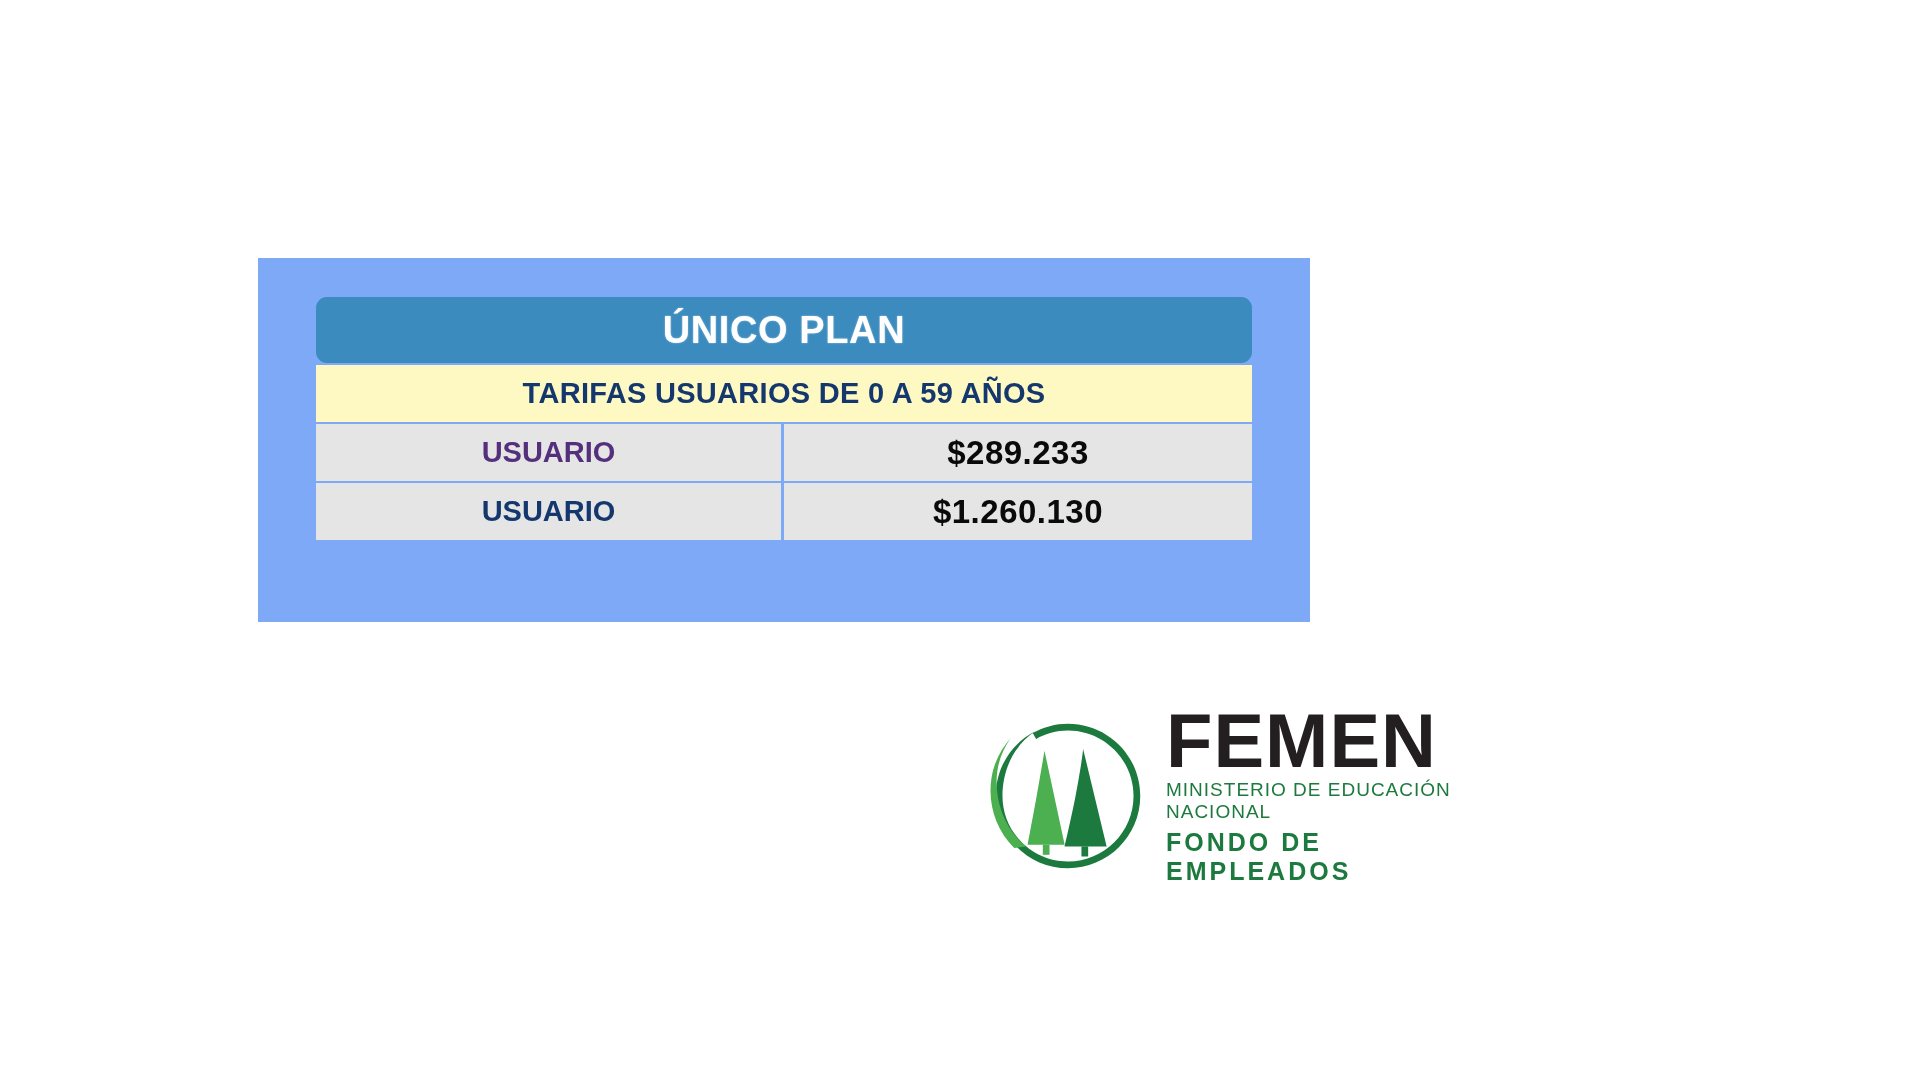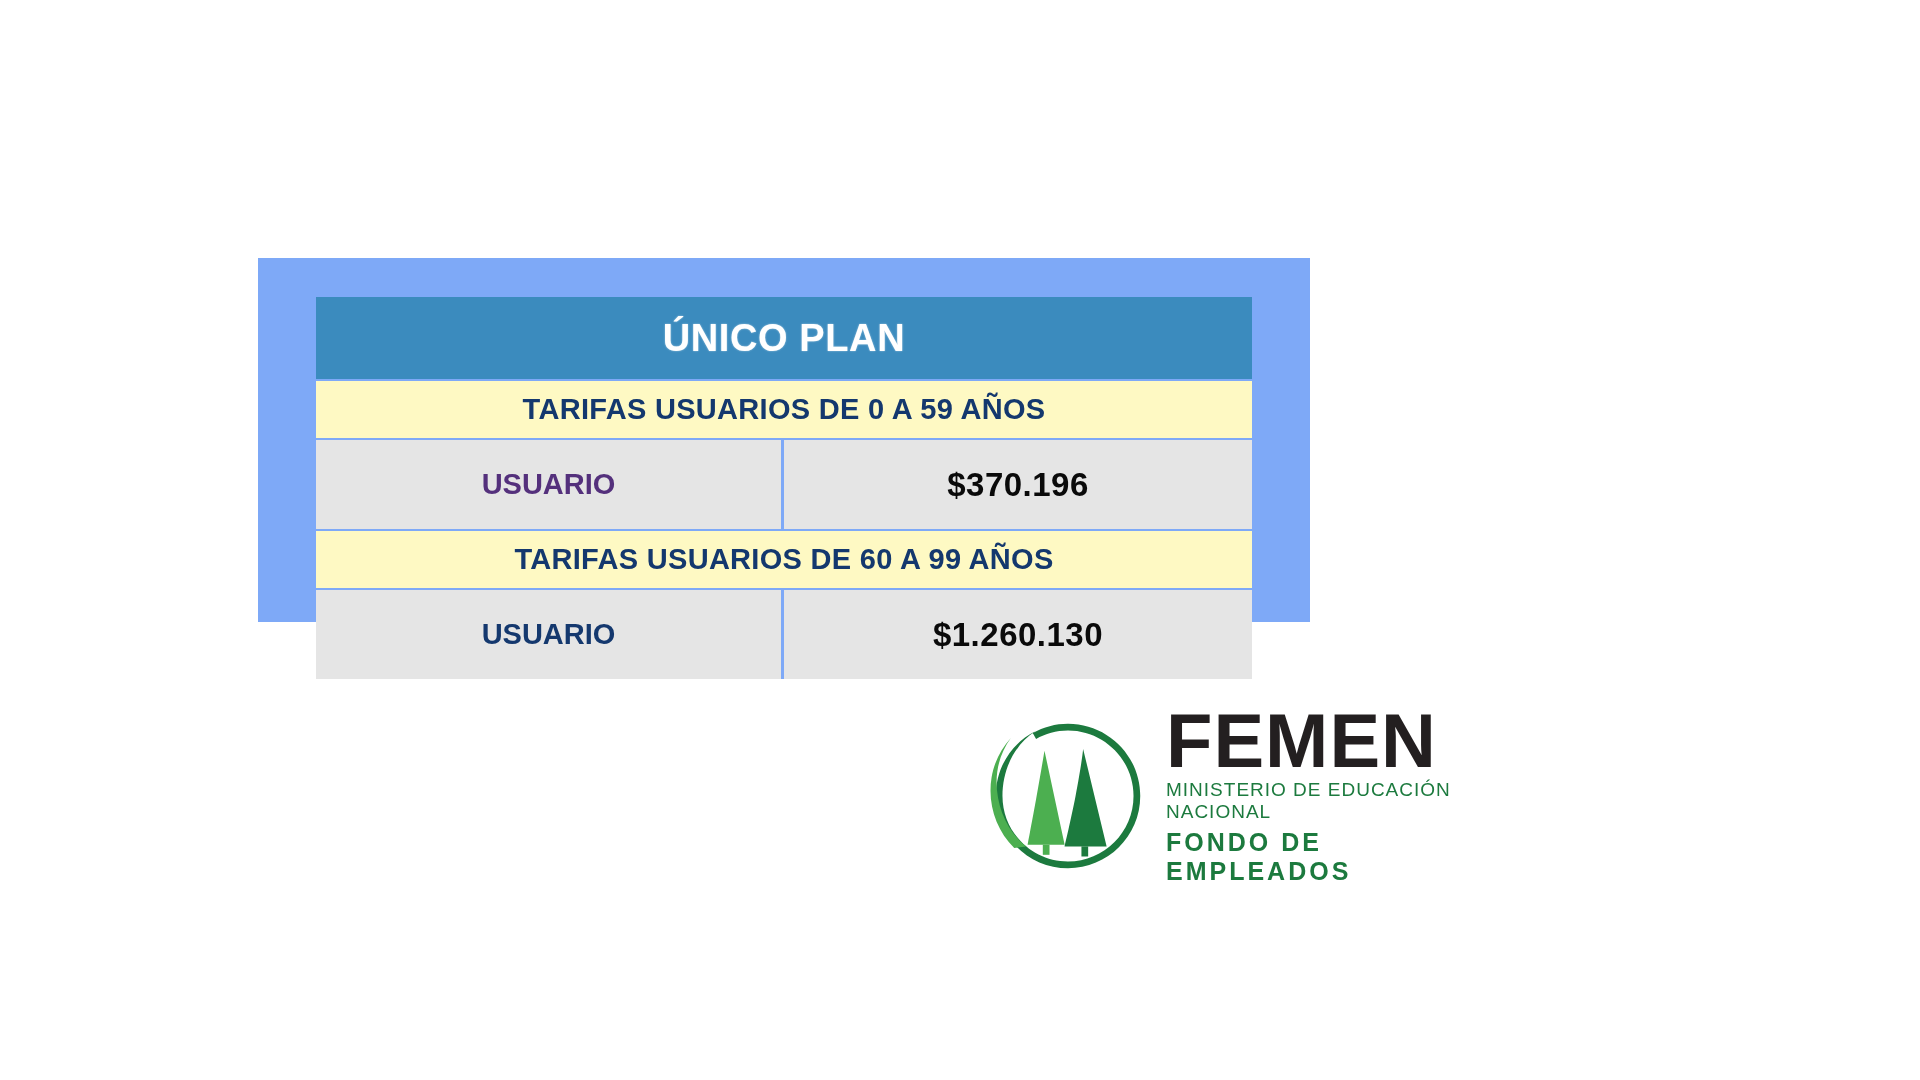--- a/index.html
+++ b/index.html
@@ -37,23 +37,24 @@
 
   
   .plan-title-cell {
     background: #3B8BBE;
     color: #ffffff;
     text-align: center;
     font-size: 38px;
     font-weight: bold;
     letter-spacing: 0.6px;
     height: 66px;
-    padding: 8px;
+    padding: 0;
     text-shadow: 0 0 2px rgba(255,255,255,0.55);
     font-family: "Liberation Sans", sans-serif;
+    border-radius: 11px;
   }
 
   
   .section-cell {
     background: #fef9c3;
     color: #14386E;
     text-align: center;
     font-size: 29px;
     font-weight: bold;
     letter-spacing: 0.3px;
@@ -62,21 +63,21 @@
   }
 
   
   .data-label-cell,
   .data-value-cell {
     background: #E5E5E5;
     text-align: center;
     font-size: 29px;
     font-weight: bold;
     height: 57px;
-    padding: 16px;
+    padding: 0;
   }
   .data-label-cell {
     width: 49%;
     border-right: 3px solid #7EA9F7;
   }
   .data-value-cell {
     color: #0A0A0A;
     font-size: 33px;
     letter-spacing: 0.5px;
   }
@@ -138,26 +139,23 @@
       <tr>
         <td class="plan-title-cell" colspan="2">ÚNICO PLAN</td>
       </tr>
 
       <tr>
         <td class="section-cell" colspan="2">TARIFAS USUARIOS DE 0 A 59 AÑOS</td>
       </tr>
 
       <tr>
         <td class="data-label-cell label-purple">USUARIO</td>
-        <td class="data-value-cell">$370.196</td>
-      </tr>
-
-      <tr>
-        <td class="section-cell" colspan="2">TARIFAS USUARIOS DE 60 A 99 AÑOS</td>
-      </tr>
+        <td class="data-value-cell">$289.233</td>
+      </tr>
+
 
       <tr>
         <td class="data-label-cell label-navy">USUARIO</td>
         <td class="data-value-cell">$1.260.130</td>
       </tr>
     </tbody>
   </table>
 </div>
 
 <div id="femen-logo">

